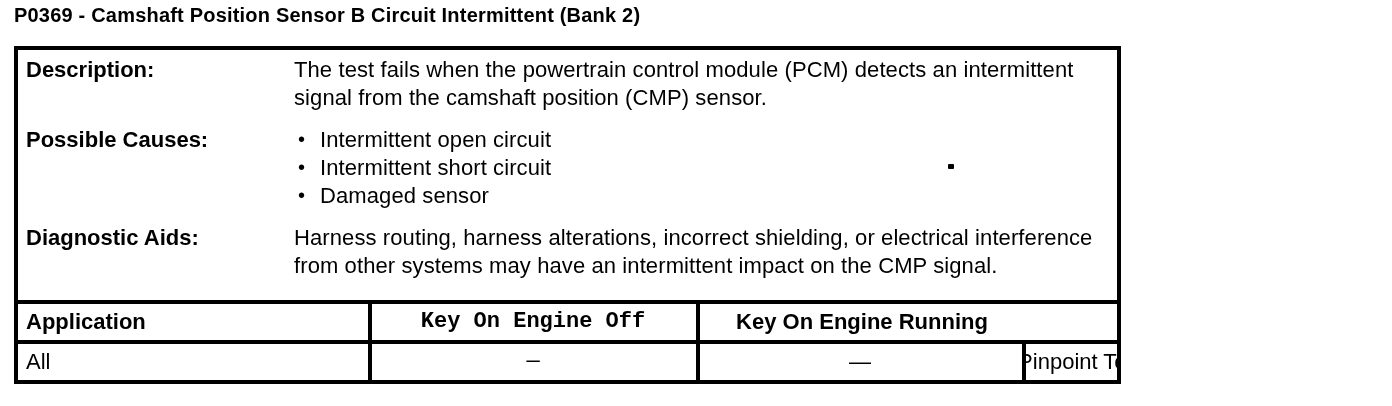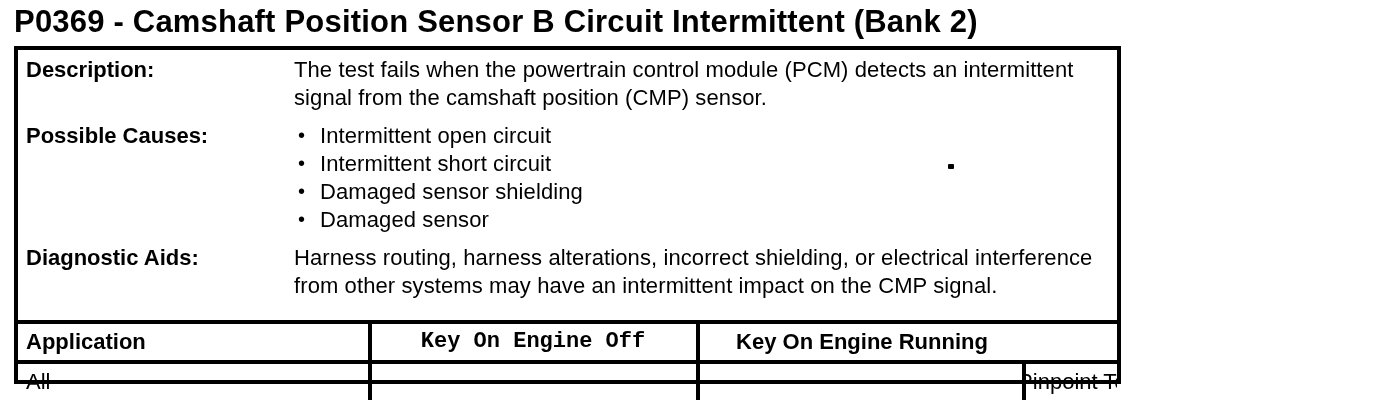--- a/index.html
+++ b/index.html
@@ -14,21 +14,21 @@
     position: relative;
     width: 1392px;
     height: 406px;
     background: #ffffff;
     overflow: hidden;
   }
   .doc-title {
     position: absolute;
     top: 4px;
     left: 14px;
-    font-size: 31px;
+    font-size: 20px;
     font-weight: bold;
     letter-spacing: 0.2px;
     white-space: nowrap;
   }
   .dtc-box {
     position: absolute;
     top: 46px;
     left: 14px;
     width: 1107px;
     height: 338px;
@@ -136,21 +136,20 @@
         <div class="info-label">Description:</div>
         <div class="info-content">The test fails when the powertrain control module (PCM) detects an intermittent signal from the camshaft position (CMP) sensor.</div>
       </div>
 
       <div class="info-row">
         <div class="info-label">Possible Causes:</div>
         <div class="info-content">
           <ul class="bullet-list">
             <li class="bullet-item">Intermittent open circuit</li>
             <li class="bullet-item">Intermittent short circuit</li>
-            <li class="bullet-item">Damaged sensor shielding</li>
             <li class="bullet-item">Damaged sensor</li>
           </ul>
         </div>
       </div>
 
       <div class="info-row">
         <div class="info-label">Diagnostic Aids:</div>
         <div class="info-content">Harness routing, harness alterations, incorrect shielding, or electrical interference from other systems may have an intermittent impact on the CMP signal.</div>
       </div>
 

